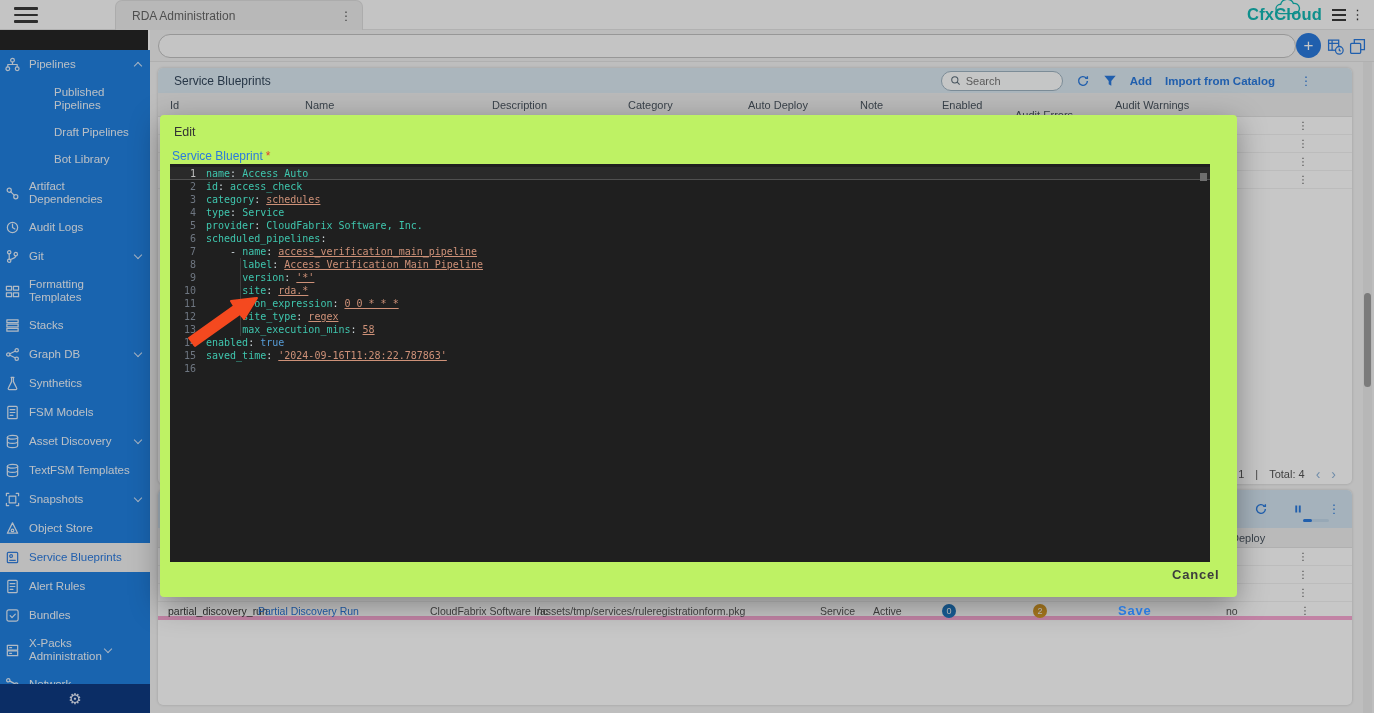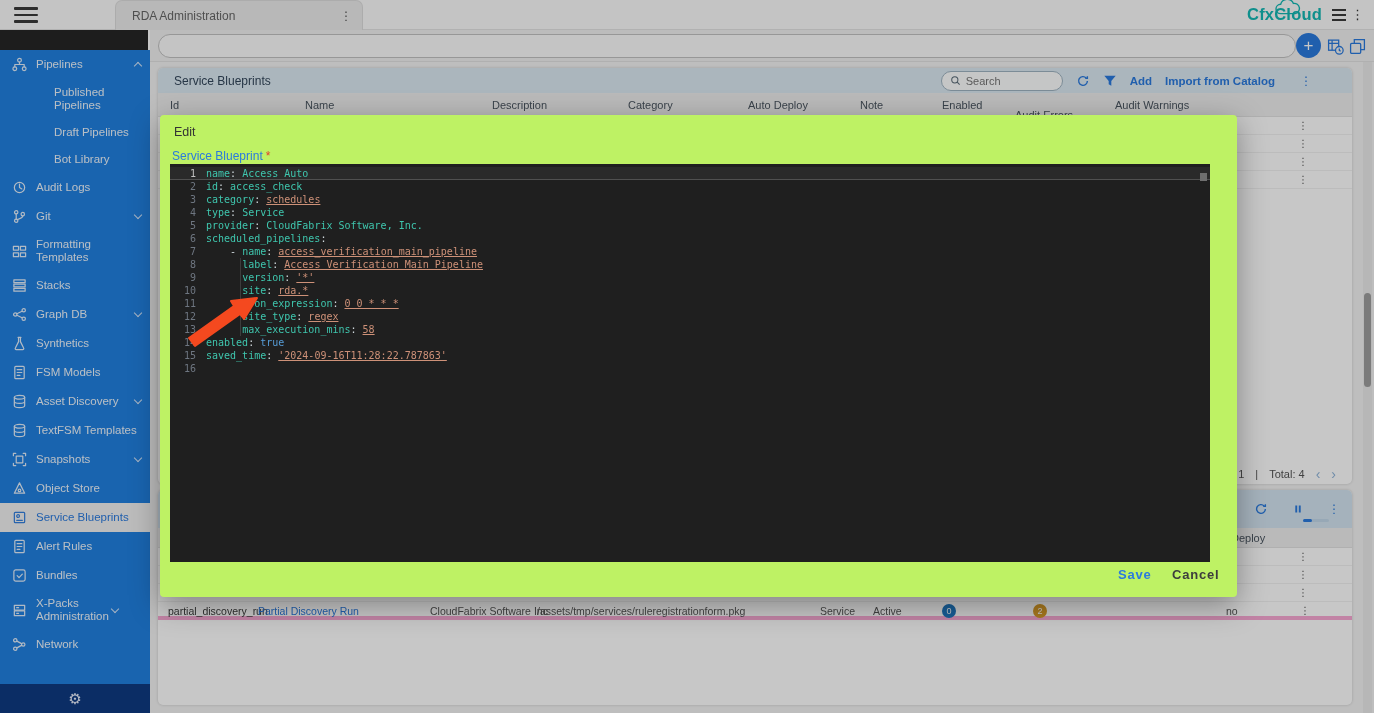--- a/index.html
+++ b/index.html
@@ -21,21 +21,21 @@
   
   .blackbox{position:absolute;left:0;top:30px;width:148px;height:20px;background:#262626;z-index:1;}
   .toolbar{position:absolute;left:150px;top:30px;width:1224px;height:32px;background:#f1f1f1;border-bottom:1px solid #e2e2e2;}
   .bigpill{position:absolute;left:8px;top:4px;width:1138px;height:24px;border:1px solid #c2c2c2;border-radius:13px;background:#fbfbfb;}
   .plusbtn{position:absolute;left:1146px;top:3px;width:25px;height:25px;border-radius:50%;background:#2a7ade;color:#fff;font-size:17px;line-height:23px;text-align:center;border:none;cursor:pointer;}
   .tb-ico{position:absolute;top:8px;width:17px;height:17px;color:#2a7ade;cursor:pointer;}
   .tb-ico svg{width:17px;height:17px;}
 
   
   .sidebar{position:absolute;left:0;top:50px;width:150px;height:634px;background:#2180e0;color:#eef5fd;overflow:hidden;z-index:2;}
-  .sb-item{display:flex;align-items:center;padding:7px 9px 7px 12px;font-size:11.5px;line-height:13px;cursor:pointer;}
+  .sb-item{display:flex;align-items:center;padding:7px 9px 7px 5px;font-size:11.5px;line-height:13px;cursor:pointer;}
   .sb-item.sub{padding-left:38px;margin-left:16px;}
   .sb-ico{width:15px;height:15px;margin-right:9px;flex:none;opacity:.95;}
   .sb-ico svg{width:15px;height:15px;display:block;}
   .sb-label{flex:1;}
   .sb-item.wrap .sb-label{max-width:72px;}
   .sb-item.active{background:#f1f1f1;color:#2a7ade;}
   .chev{width:6px;height:6px;border-right:1.4px solid #d7e7fa;border-bottom:1.4px solid #d7e7fa;flex:none;margin-left:4px;}
   .chev.down{transform:rotate(45deg);margin-top:-3px;}
   .chev.up{transform:rotate(-135deg);margin-top:3px;}
   .sb-footer{position:absolute;left:0;top:684px;width:150px;height:29px;background:#0f3a82;display:flex;align-items:center;justify-content:center;color:#e8eefb;font-size:15px;z-index:2;cursor:pointer;}
@@ -88,21 +88,21 @@
   .editor{position:absolute;left:10px;top:49px;width:1040px;height:398px;background:#1f1f1f;font-family:"DejaVu Sans Mono",monospace;font-size:10px;overflow:hidden;padding-top:3px;cursor:text;}
   .code-line{display:flex;height:13px;line-height:13px;white-space:pre;position:relative;}
   .ln{width:36px;text-align:right;color:#6e7681;flex:none;padding-right:10px;}
   .lc{flex:1;}
   .cur{background:#2a2a2a;border-bottom:1px solid #505050;}
   .cur .ln{color:#c0c0c0;}
   .guide::after{content:'';position:absolute;left:70px;top:0;height:13px;border-left:1px solid #3c3c3c;}
   .s-k{color:#3fc6ae;} .s-d{color:#cfd8dc;} .s-t{color:#3fc6ae;} .s-o{color:#ce9178;text-decoration:underline;} .s-b{color:#569cd6;} .s-sp{color:#ccc;}
   .ed-thumb{position:absolute;right:3px;top:9px;width:7px;height:8px;background:#6f6f6f;cursor:grab;}
   .m-btn{position:absolute;top:452px;background:none;border:none;font-weight:bold;font-size:13px;letter-spacing:.8px;cursor:pointer;font-family:"Liberation Sans",sans-serif;}
-  .m-save{left:958px;color:#2a7ade;}
+  .m-save{left:958px;color:#2a7ade;margin-top:36px;}
   .m-cancel{left:1012px;color:#3d3d3d;}
   .arrow{position:absolute;left:186px;top:292px;z-index:60;pointer-events:none;}
 </style>
 </head>
 <body>
 
 <div class="topbar">
   <div class="burger">
       <i></i>
       <i></i>
@@ -162,20 +162,30 @@
         <span class="chev up"></span>
       </div>
       <div class="sb-item sub">
         <span class="sb-label">Published Pipelines</span>
       </div>
       <div class="sb-item sub">
         <span class="sb-label">Draft Pipelines</span>
       </div>
       <div class="sb-item sub">
         <span class="sb-label">Bot Library</span>
+      </div>
+      <div class="sb-item wrap">
+        <span class="sb-ico">
+          <svg viewBox="0 0 16 16" fill="none" stroke="currentColor" stroke-width="1.3" stroke-linecap="round" stroke-linejoin="round">
+            <circle cx="4.5" cy="4.5" r="2.2"></circle>
+            <circle cx="11.5" cy="11.5" r="2.2"></circle>
+            <path d="M6.2 6.2l3.6 3.6"></path>
+          </svg>
+        </span>
+        <span class="sb-label">Artifact Dependencies</span>
       </div>
       <div class="sb-item">
         <span class="sb-ico">
           <svg viewBox="0 0 16 16" fill="none" stroke="currentColor" stroke-width="1.3" stroke-linecap="round" stroke-linejoin="round">
             <circle cx="8" cy="8" r="5.5"></circle>
             <path d="M8 4.5V8l2.5 1.5"></path>
           </svg>
         </span>
         <span class="sb-label">Audit Logs</span>
       </div>

